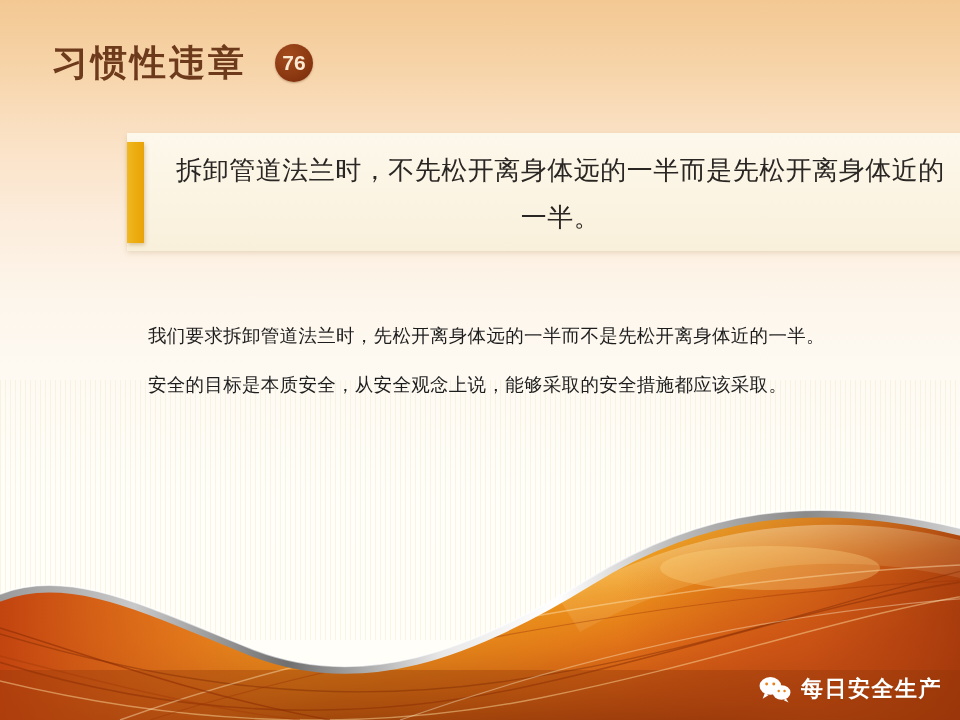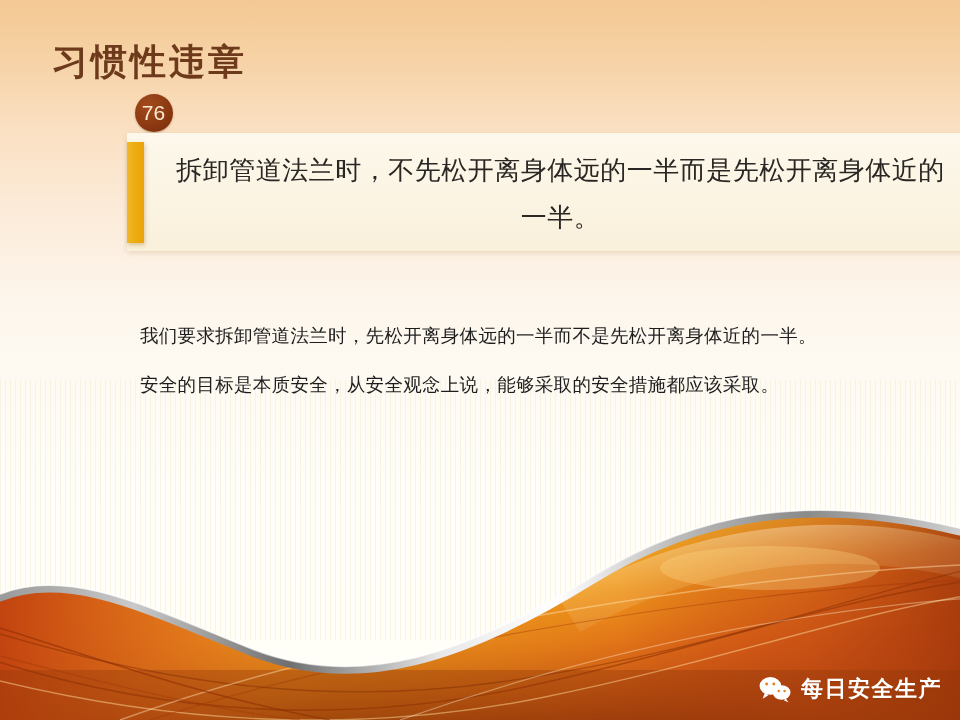--- a/index.html
+++ b/index.html
@@ -43,47 +43,45 @@
     opacity: .7;
   }
 
   
   .header {
     position: absolute;
     left: 52px;
     top: 44px;
     display: flex;
     align-items: center;
-    gap: 14px;
-    flex-direction: column;
+    gap: 28px;
   }
   .header-title {
     font-family: "Liberation Serif", serif;
     font-weight: bold;
     font-size: 36px;
     line-height: 1;
     letter-spacing: 3px;
     color: #6e3a1c;
     white-space: nowrap;
   }
   .badge-number {
     width: 38px;
     height: 38px;
     border-radius: 50%;
     background: radial-gradient(circle at 36% 30%, #a24a1d 0%, #8d3a12 55%, #76290a 100%);
     color: #fbe9d2;
     font-family: "Liberation Sans", sans-serif;
-    font-weight: normal;
+    font-weight: bold;
     font-size: 21px;
     display: flex;
     align-items: center;
     justify-content: center;
     letter-spacing: 0px;
     box-shadow: 0 1px 2px rgba(90,40,10,0.35);
-    margin-left: 8px;
   }
 
   
   .callout {
     position: absolute;
     left: 127px;
     top: 133px;
     width: 867px;
     height: 118px;
     background: linear-gradient(180deg, #fdf8ec 0%, #fbf4e3 55%, #f9f0db 100%);
@@ -108,21 +106,21 @@
     font-size: 26px;
     line-height: 47px;
     color: #2a2623;
     text-align: center;
     letter-spacing: 0.5px;
   }
 
   
   .body-wrap {
     position: absolute;
-    left: 140px;
+    left: 148px;
     top: 322px;
     width: 706px;
   }
   .para {
     font-family: "Liberation Sans", sans-serif;
     font-size: 18.5px;
     line-height: 27px;
     color: #1d1d1d;
     letter-spacing: 0.3px;
     margin: 0 0 22px 0;

